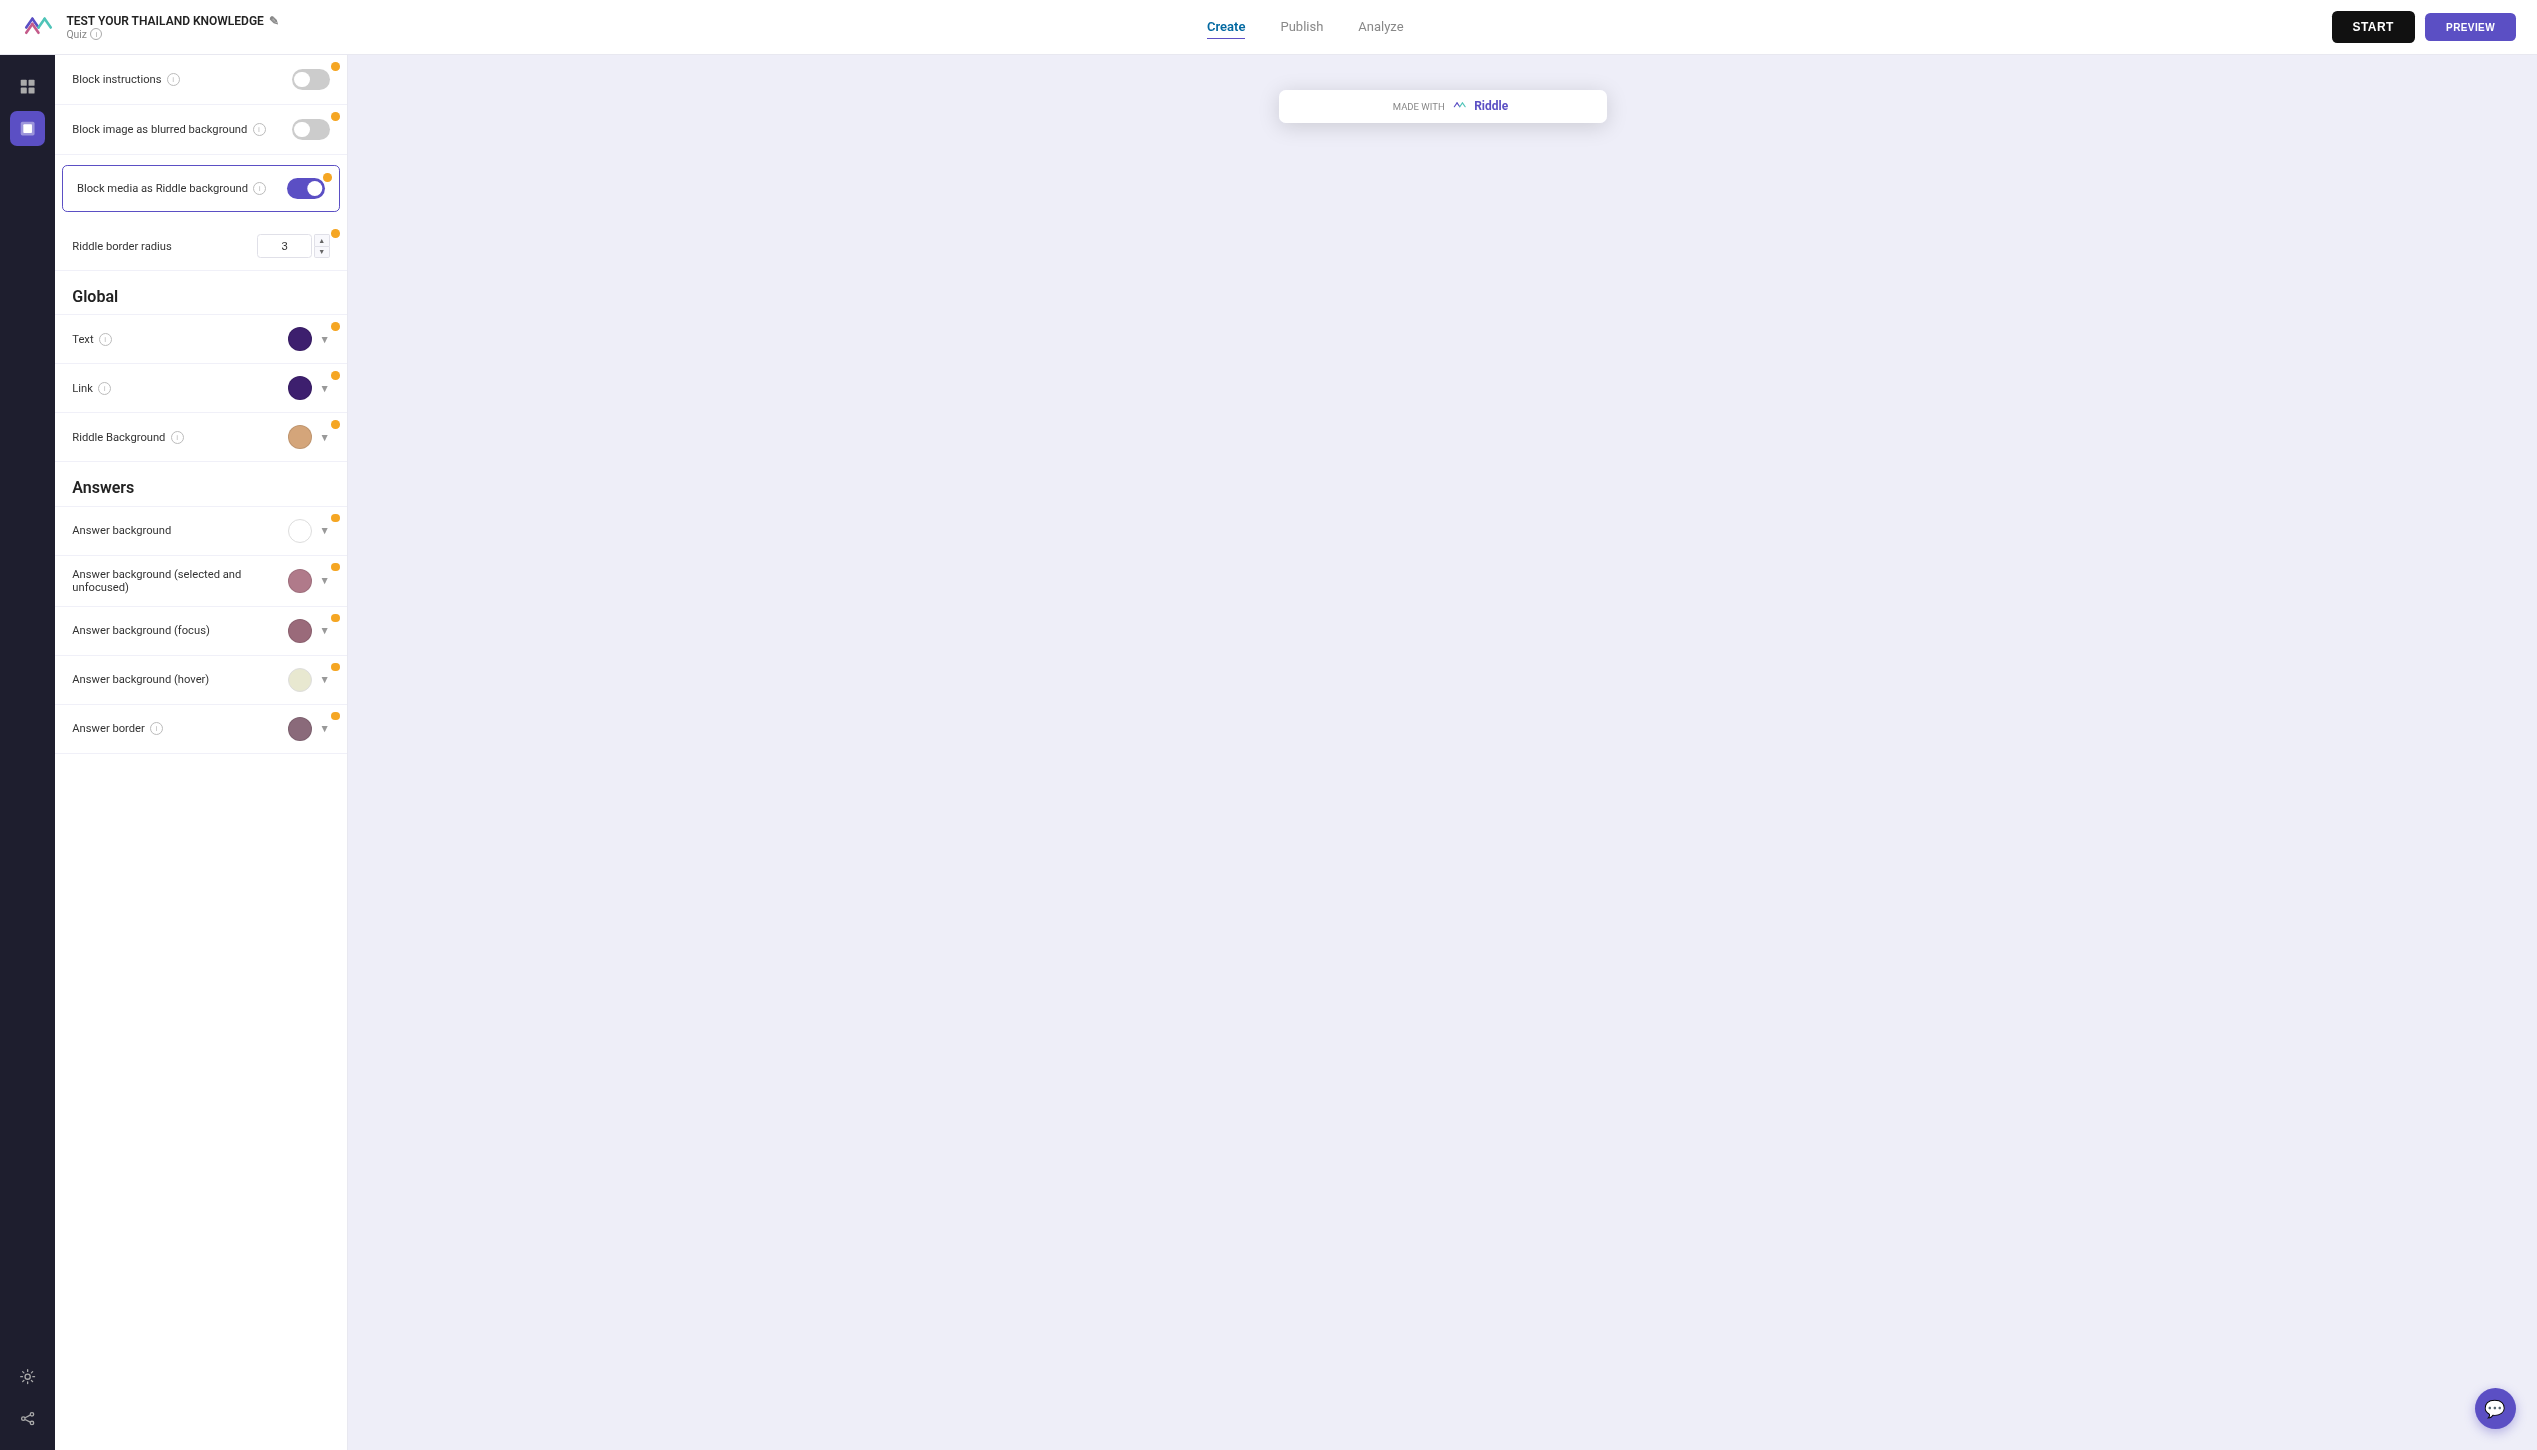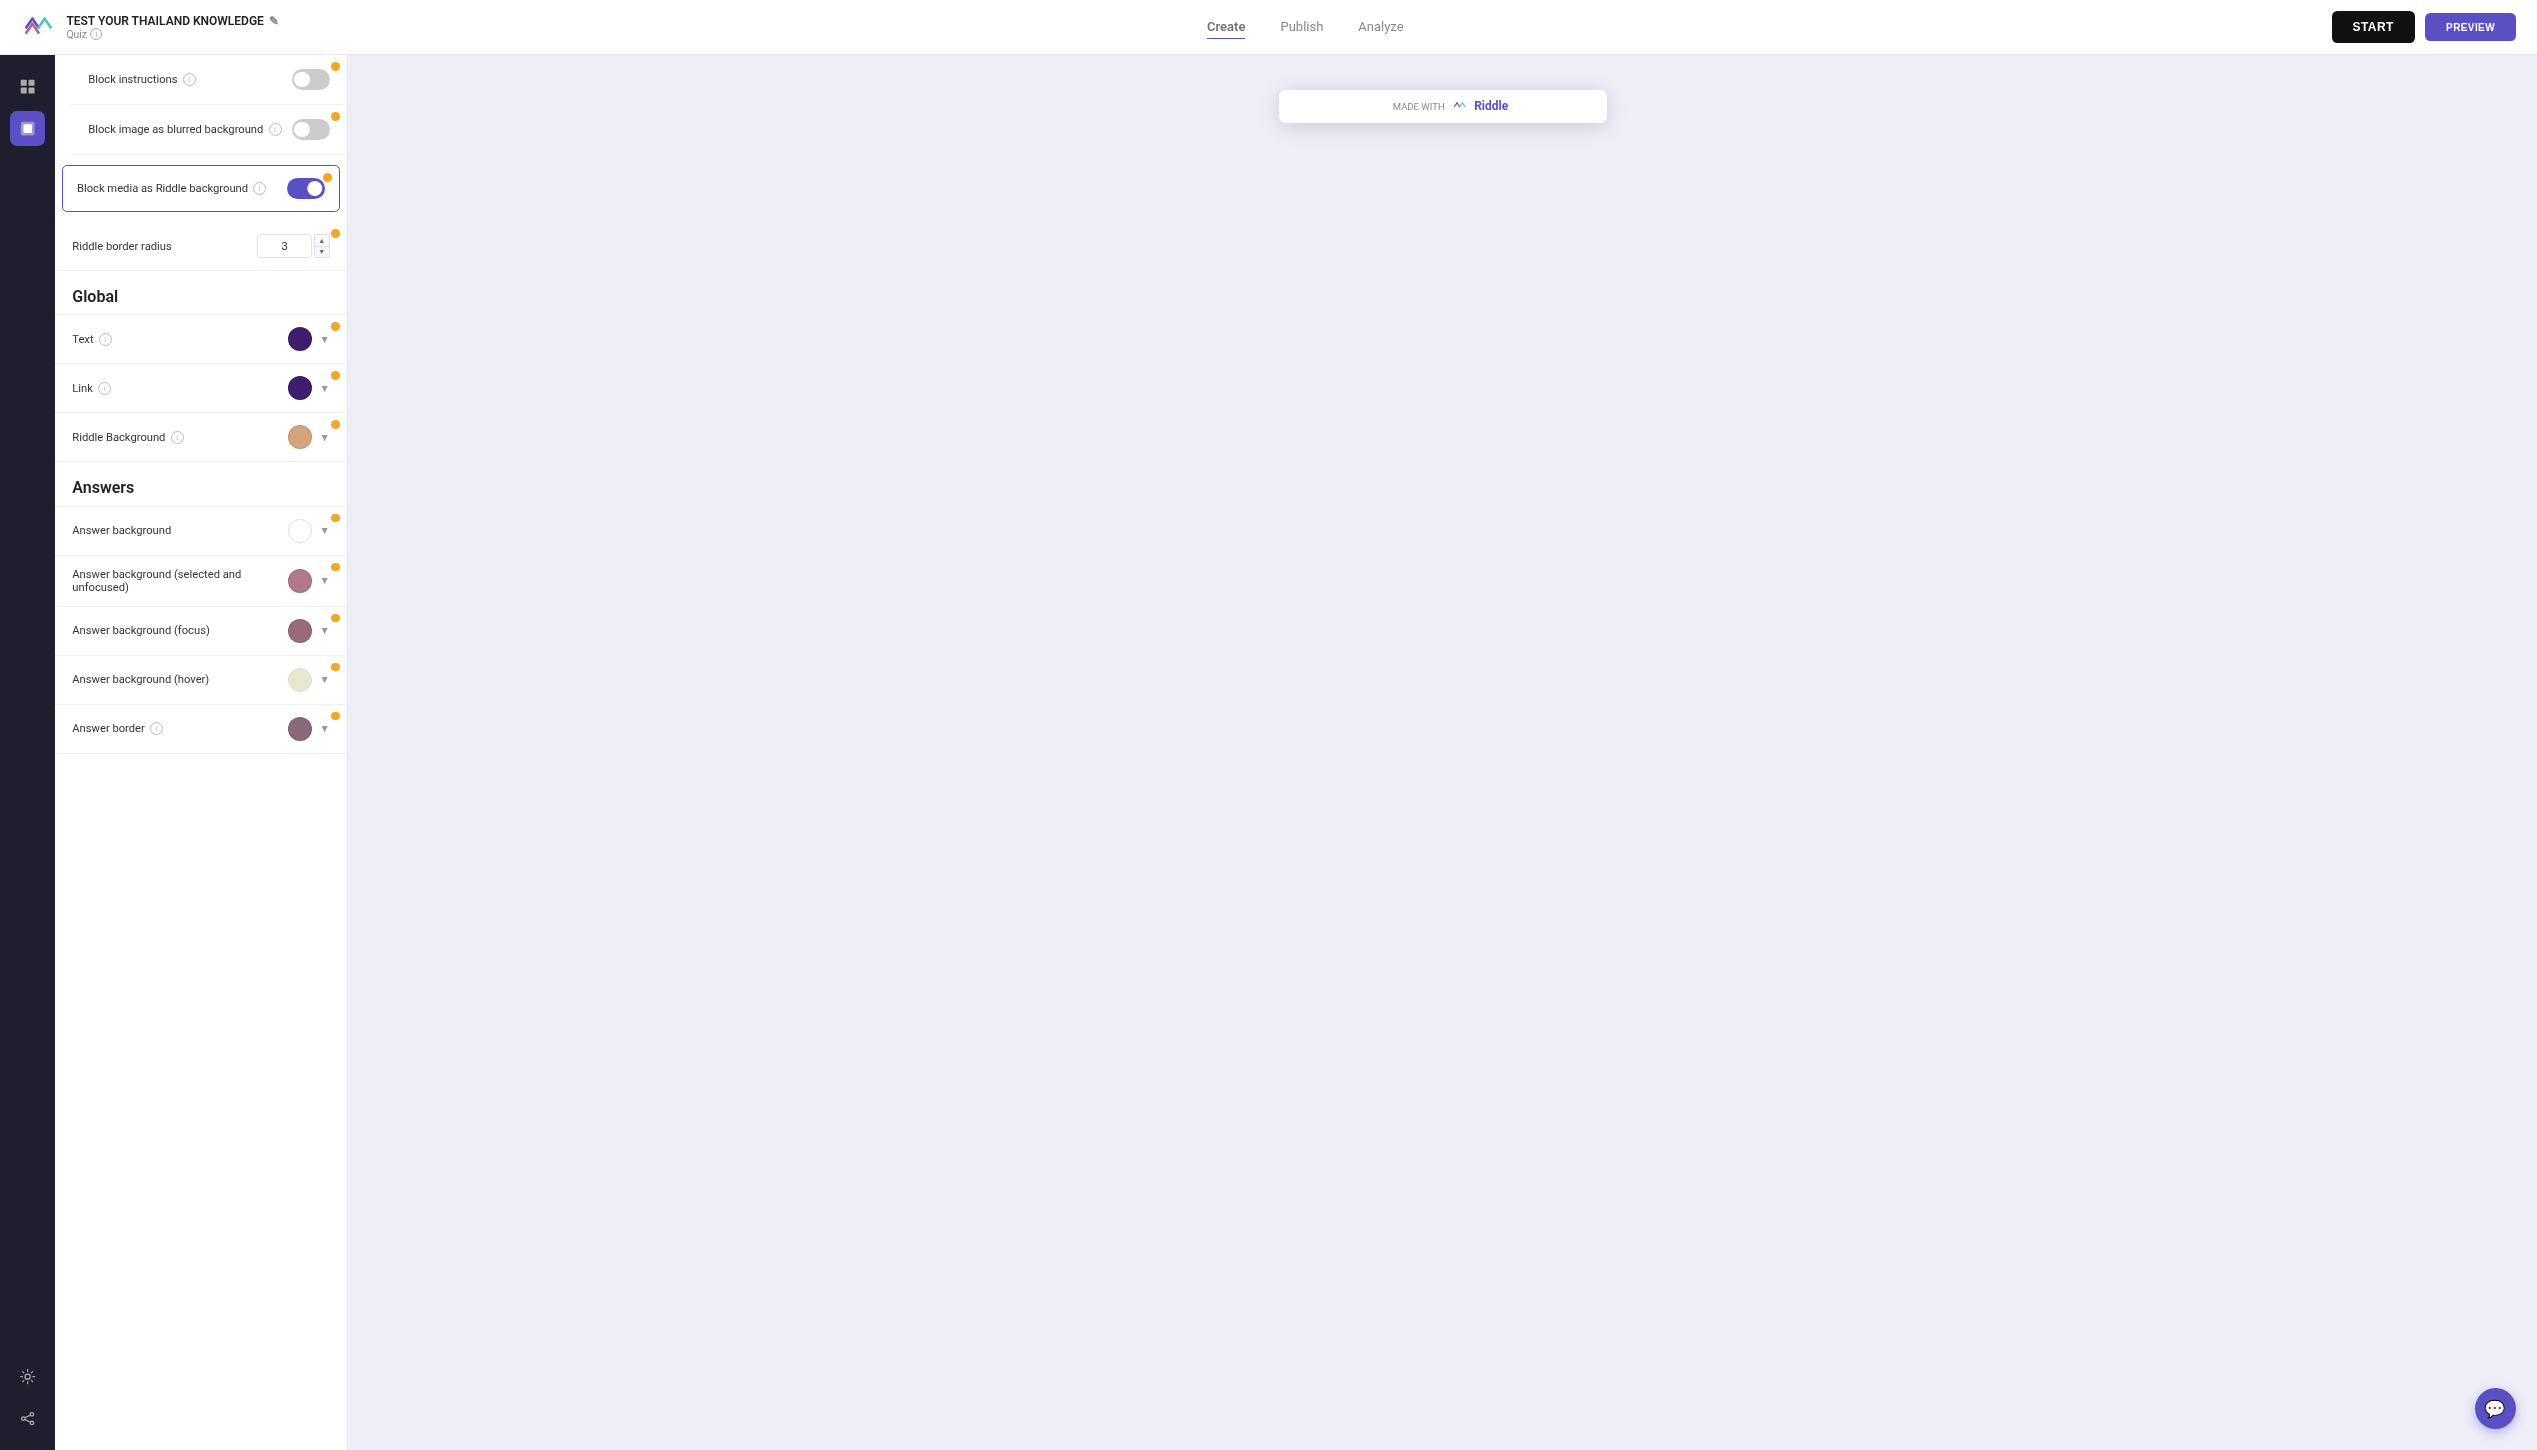--- a/index.html
+++ b/index.html
@@ -14,21 +14,21 @@
     .header-left { display: flex; align-items: center; gap: 10.4px; }
     .logo-back { display: flex; align-items: center; gap: 7px; cursor: pointer; }
     .logo-icon { width: 35px; height: 35px; }
     .title-area { display: flex; flex-direction: column; }
     .title-text { font-size: 12px; font-weight: 600; color: #222; display: flex; align-items: center; gap: 5.2px; }
     .title-subtitle { font-size: 10.4px; color: #888; display: flex; align-items: center; gap: 3.5px; }
     .edit-icon { color: #888; font-size: 12px; cursor: pointer; }
     .info-icon-sm { width: 12px; height: 12px; border: 1.3px solid #aaa; border-radius: 50%; display: inline-flex; align-items: center; justify-content: center; font-size: 7.8px; color: #aaa; flex-shrink: 0; }
     .nav-tabs { display: flex; gap: 35px; }
     .nav-tab { font-size: 13px; color: #888; cursor: pointer; padding: 3.5px 0; border-bottom: 1.7px solid transparent; text-decoration: none; }
-    .nav-tab.active { color: #737373; border-bottom: 1.7px solid #5b4fc4; font-weight: 600; }
+    .nav-tab.active { color: #0369a1; border-bottom: 1.7px solid #5b4fc4; font-weight: 600; }
     .header-right { display: flex; align-items: center; gap: 10.4px; }
     .btn-save { background: #111; color: #fff; border: none; padding: 8.6px 21px; border-radius: 5.2px; font-size: 12px; font-weight: 700; cursor: pointer; letter-spacing: 0.4px; }
     .btn-preview { background: #5b4fc4; color: #fff; border: none; padding: 8.6px 21px; border-radius: 5.2px; font-size: 10px; font-weight: 700; cursor: pointer; letter-spacing: 0.4px; }
 
     
     .main-layout { display: flex; flex: 1; overflow: hidden; }
 
     
     .sidebar-icons {
       width: 55px; background: #1e1e2e; display: flex; flex-direction: column;
@@ -43,21 +43,21 @@
 
     
     .settings-panel {
       width: 293px; background: #fff; border-right: 0.9px solid #e8e8f0;
       overflow-y: auto; flex-shrink: 0; padding-bottom: 35px;
     }
 
     
     .toggle-row {
       display: flex; align-items: center; justify-content: space-between;
-      padding: 14px 17.3px; border-bottom: 0.9px solid #f0f0f8; position: relative; margin-left: 16px;
+      padding: 14px 17.3px; border-bottom: 0.9px solid #f0f0f8; position: relative;
     }
     .toggle-row.highlighted {
       border: 1.7px solid #5b4fc4; border-radius: 5.2px; margin: 10px 7px;
       padding: 12px 14px;
     }
     .toggle-row-label { display: flex; align-items: center; gap: 5.2px; font-size: 11.2px; color: #333; flex: 1; }
     .info-icon { width: 13px; height: 13px; border: 1.3px solid #bbb; border-radius: 50%; display: inline-flex; align-items: center; justify-content: center; font-size: 7.8px; color: #bbb; flex-shrink: 0; cursor: pointer; }
     .orange-dot { width: 8.6px; height: 8.6px; background: #f5a623; border-radius: 50%; position: absolute; top: 7px; right: 7px; }
 
     

